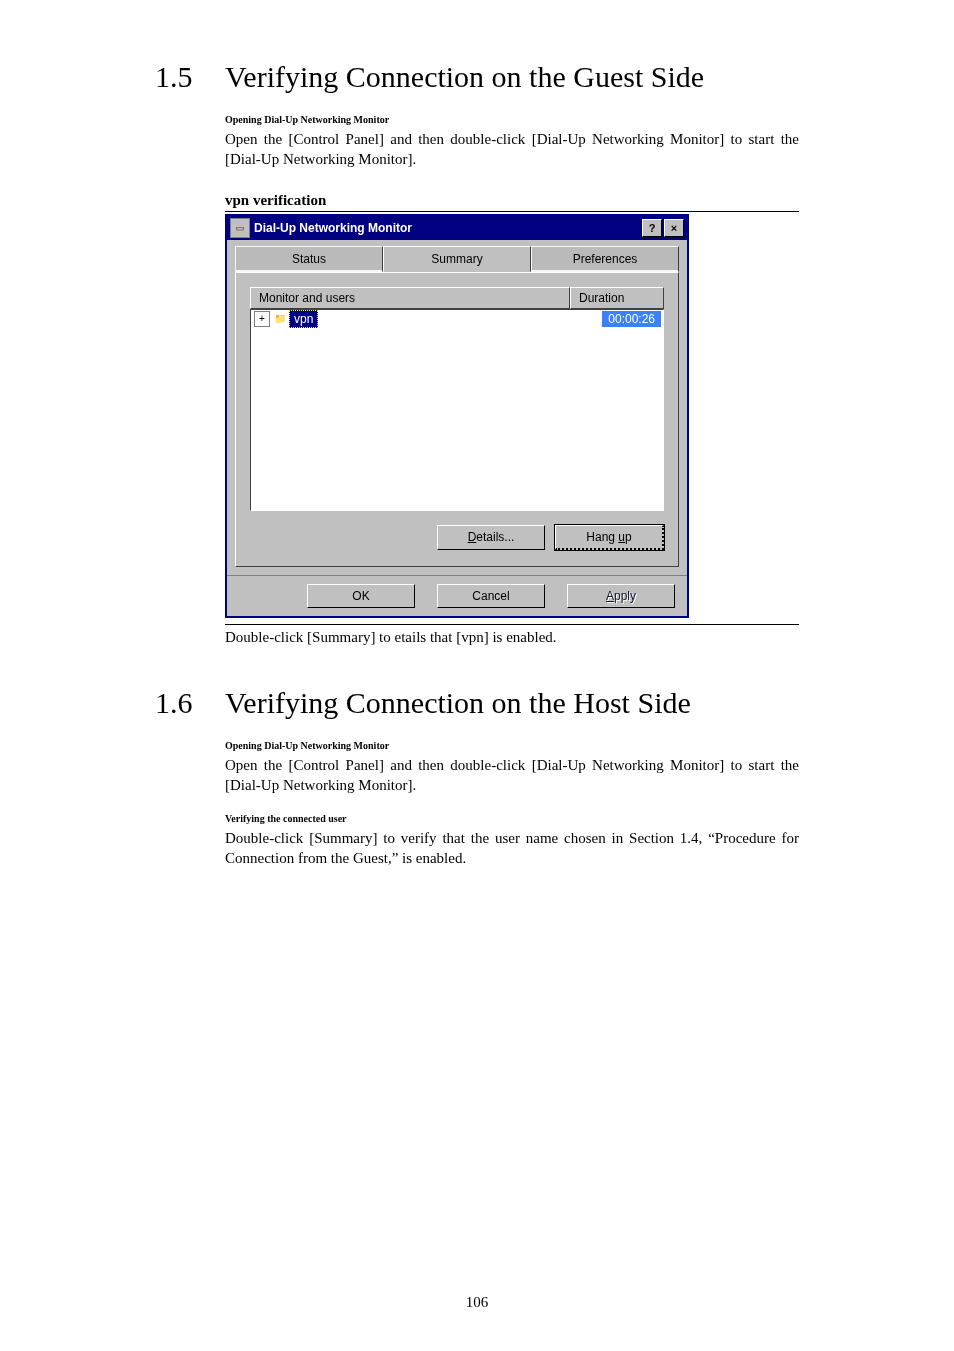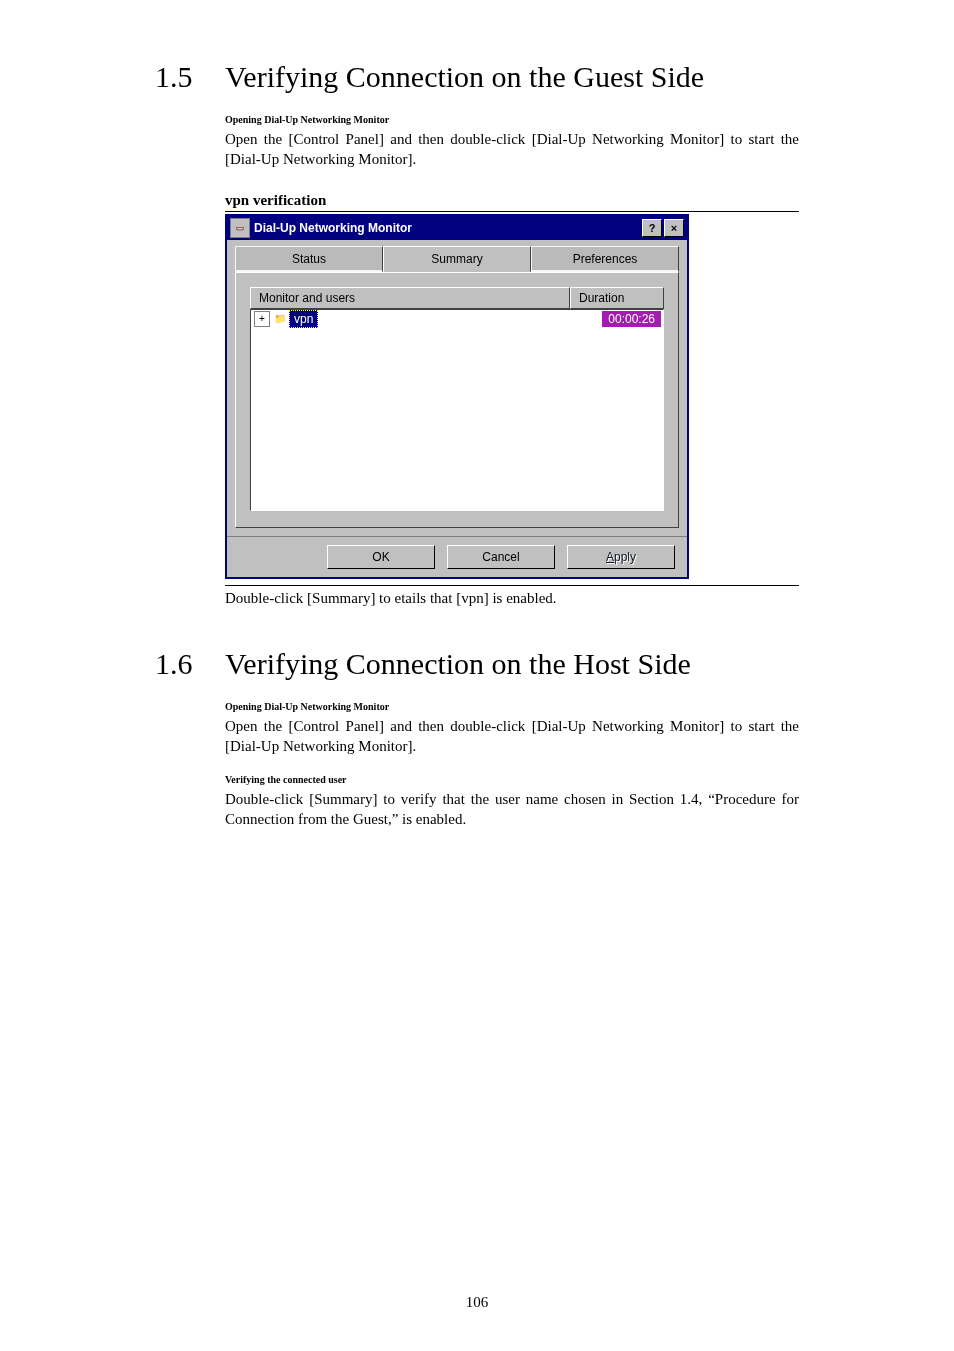--- a/index.html
+++ b/index.html
@@ -24,26 +24,26 @@
   .desc{font-size:12px;line-height:1.35;margin:0 0 14px 0}
   .listhdr{display:flex;margin:0}
   .listhdr .colh{padding:3px 8px;border-top:1px solid #fff;border-left:1px solid #fff;border-right:1px solid #404040;border-bottom:1px solid #404040;background:#c0c0c0;font-size:12px}
   .listhdr .c1{flex:1}
   .listhdr .c2{width:76px;text-align:left}
   .listbox{height:200px;border-top:1px solid #404040;border-left:1px solid #404040;border-right:1px solid #fff;border-bottom:1px solid #fff;background:#fff;overflow:hidden}
   .listrow{display:flex;align-items:center;height:18px}
   .listrow .exp{width:14px;height:14px;border:1px solid #808080;display:flex;align-items:center;justify-content:center;font-size:10px;margin:0 3px 0 3px;background:#fff}
   .listrow .rico{width:16px;height:16px;display:flex;align-items:center;justify-content:center;font-size:10px;color:#c08000}
   .listrow .sel{background:#000080;color:#fff;padding:1px 4px;border:1px dotted #ffff00;font-size:12px}
-  .listrow .dur{margin-left:auto;background:#a21caf;color:#fff;padding:1px 6px;font-size:12px;margin-right:2px}
+  .listrow .dur{margin-left:auto;background:#3b82f6;color:#fff;padding:1px 6px;font-size:12px;margin-right:2px}
   .btnrow{display:flex;justify-content:flex-end;gap:10px;margin-top:14px}
   .btn{min-width:86px;padding:4px 10px;background:#c0c0c0;border-top:1px solid #fff;border-left:1px solid #fff;border-right:1px solid #000;border-bottom:1px solid #000;font-family:Tahoma,Arial,sans-serif;font-size:12px;text-align:center}
   .btn.default{outline:1px solid #000;border:2px dotted #000;border-top:1px solid #fff;border-left:1px solid #fff}
   .btn.disabled{color:#0f172a;text-shadow:1px 1px 0 #fff}
-  .dlgbot{display:flex;justify-content:flex-end;gap:12px;padding:8px 12px;border-top:1px solid #808080}
+  .dlgbot{display:flex;justify-content:flex-end;gap:22px;padding:8px 12px;border-top:1px solid #808080}
   .undln{text-decoration:underline}
   .footnote{font-size:15px;margin:6px 0 40px 0;border-top:1px solid #000;padding-top:4px}
   .pagenum{text-align:center;font-size:15px;position:absolute;bottom:40px;left:0;right:0}
 </style>
 </head>
 <body>
 
 <div class="page">
 
   <h2 class="h1">
@@ -81,20 +81,24 @@
           </div>
           <div class="listbox">
             <div class="listrow">
               <span class="exp">+</span>
               <span class="rico">📁</span>
               <span class="sel">vpn</span>
               <span class="dur">00:00:26</span>
             </div>
           </div>
 
+          <div class="btnrow">
+            <div class="btn"><span class="undln">D</span><span>etails...</span></div>
+            <div class="btn default"><span>Hang </span><span class="undln">u</span><span>p</span></div>
+          </div>
         </div>
 
         <div class="dlgbot">
           <div class="btn">OK</div>
           <div class="btn">Cancel</div>
           <div class="btn disabled"><span class="undln">A</span><span>pply</span></div>
         </div>
       </div>
     </div>
 

